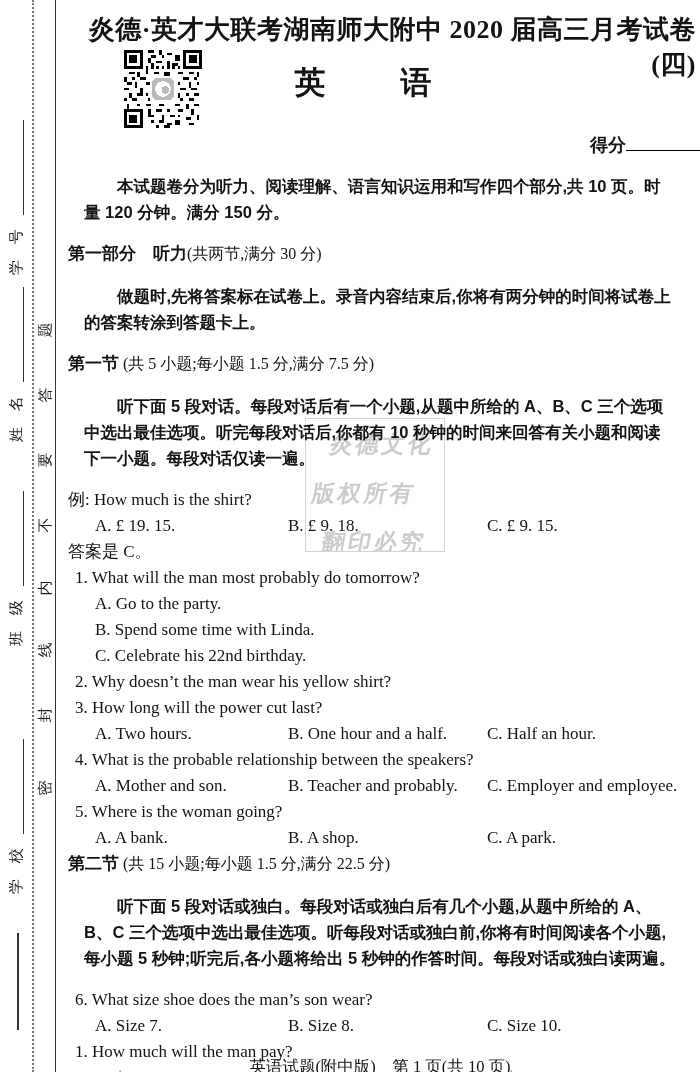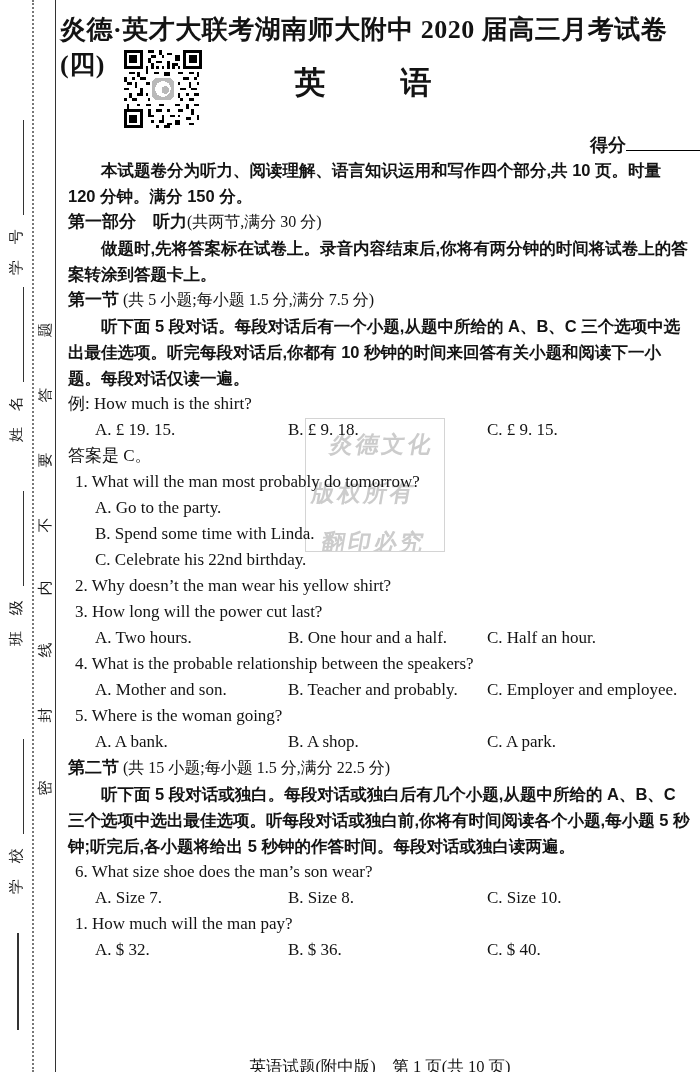--- a/index.html
+++ b/index.html
@@ -17,21 +17,21 @@
     transform:rotate(-90deg); font-size:15px; letter-spacing:6px;
     white-space:nowrap; color:#1a1a1a; display:flex; align-items:center; }
   .fill-label .blank { display:inline-block; width:95px; height:14px;
     border-bottom:1.5px solid #333; margin-left:8px; }
   .seal-char { position:absolute; left:36px; width:22px; height:22px;
     transform:rotate(-90deg); font-size:15px; text-align:center; color:#1a1a1a; }
   .fill-extra-line { position:absolute; left:17px; top:933px; width:1.5px;
     height:97px; background:#333; }
   
   .header-title { position:absolute; top:12px; left:60px; right:4px;
-    text-align:left; font-size:26px; font-weight:bold; letter-spacing:0.5px; }
+    text-align:right; font-size:26px; font-weight:bold; letter-spacing:0.5px; }
   .qr { position:absolute; left:124px; top:50px; width:78px; height:78px; }
   .subject-title { position:absolute; top:62px; left:48px; right:0;
     text-align:center; font-size:31px; font-weight:bold; letter-spacing:22px;
     font-family:"Liberation Sans","DejaVu Sans",sans-serif; }
   .score-line { position:absolute; top:131px; right:0; font-size:18px; }
   .score-line .lab { font-weight:bold;
     font-family:"Liberation Sans","DejaVu Sans",sans-serif; }
   .score-line .blank { display:inline-block; width:74px; height:19px;
     border-bottom:1.5px solid #000; }
   
@@ -39,21 +39,21 @@
     height:132px; border:1px solid #d4d4d4; z-index:0; overflow:hidden; }
   .watermark .wl { font-family:"Liberation Sans","DejaVu Sans",sans-serif;
     font-weight:bold; font-size:23px; color:#cccccc; letter-spacing:3px;
     transform:skewX(-10deg); white-space:nowrap; }
   .watermark .wl1 { margin:10px 0 0 24px; }
   .watermark .wl2 { margin:18px 0 0 6px; }
   .watermark .wl3 { margin:18px 0 0 16px; }
   
   .content { position:absolute; left:68px; top:157px; width:624px; z-index:1;
     font-size:17px; line-height:26px; }
-  .content p { margin:0; }
+  .content p { margin:16px; }
   .para { text-indent:2em; }
   .zh-bold { font-family:"Liberation Sans","DejaVu Sans",sans-serif;
     font-weight:bold; font-size:16.5px; }
   .heading .hb { font-family:"Liberation Sans","DejaVu Sans",sans-serif;
     font-weight:bold; font-size:17px; }
   .heading .hr { font-size:16px; }
   .en { font-family:"Liberation Serif","DejaVu Serif",serif; }
   .q { padding-left:7px; }
   .optrow { display:flex; padding-left:27px;align-items:center; }
   .optrow .oa { width:193px; }

